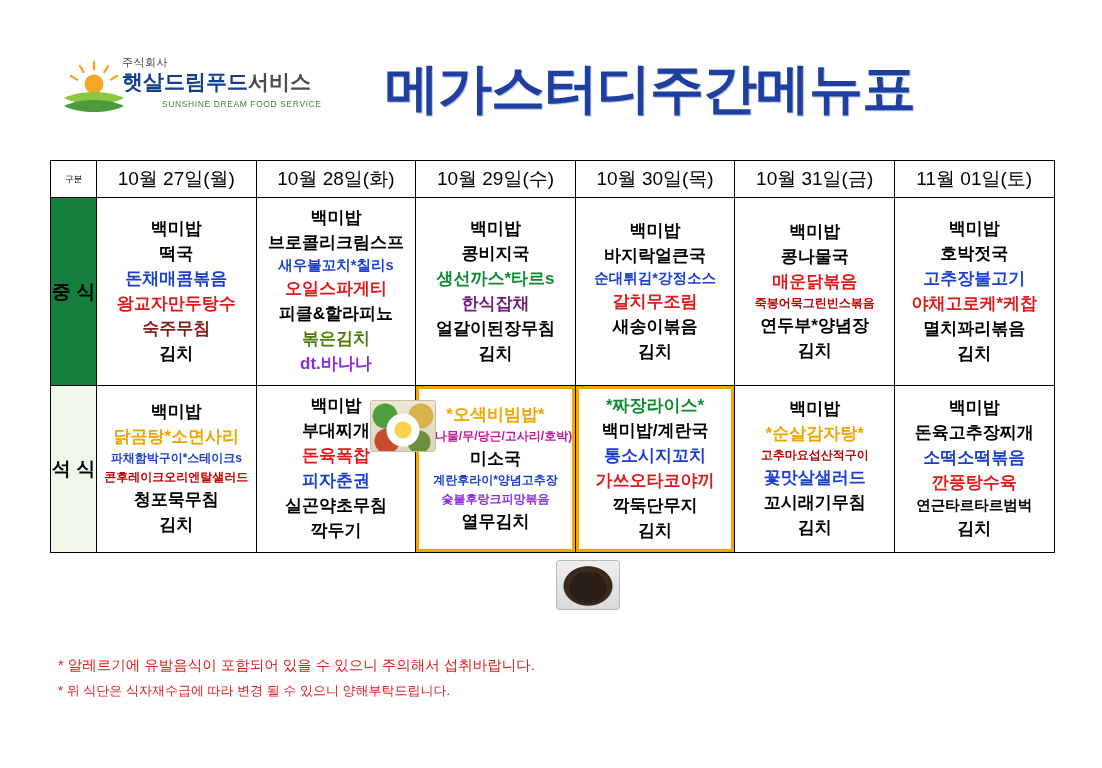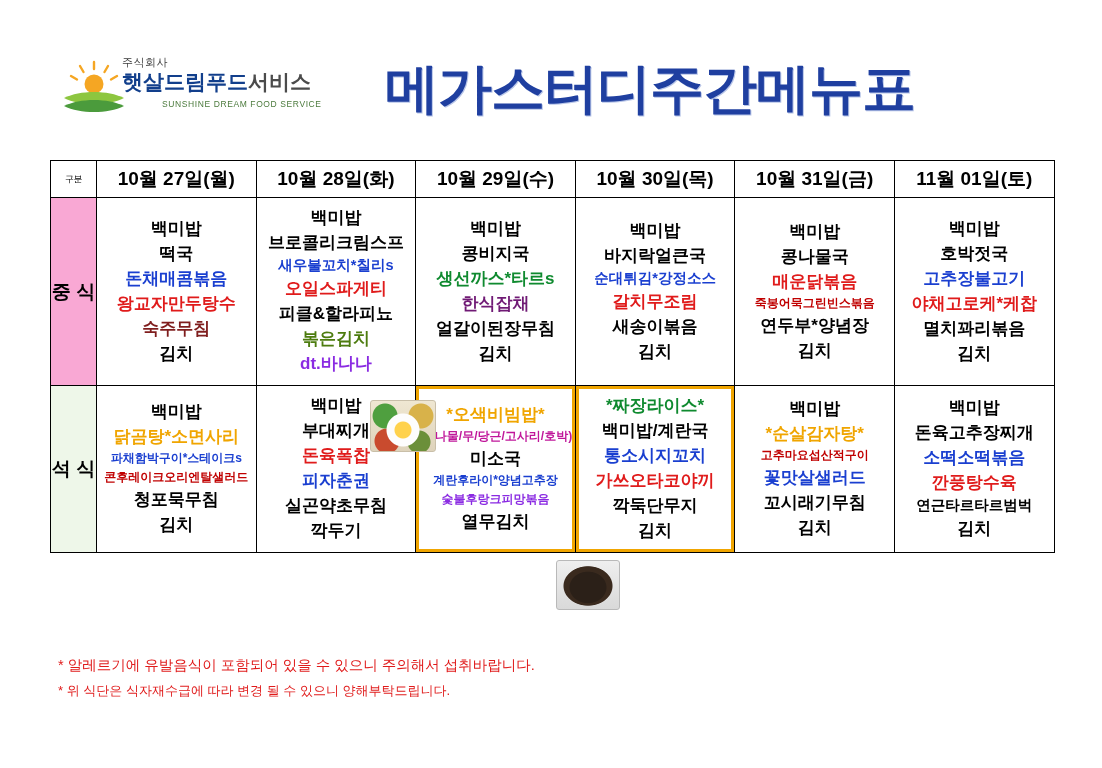--- a/index.html
+++ b/index.html
@@ -100,35 +100,35 @@
     vertical-align: middle;
     text-align: center;
     padding: 0;
   }
   .col-label { width: 46px; }
   .col-day { width: 159.6px; }
 
   thead th {
     height: 36px;
     font-size: 19px;
-    font-weight: bold;
+    font-weight: normal;
     background: #ffffff;
   }
   thead th.label-head {
     font-size: 9px;
     font-weight: normal;
     letter-spacing: -0.5px;
   }
 
   td.rowlabel {
     font-size: 19px;
     font-weight: bold;
     background: #fdf2f2;
   }
-  td.rowlabel.lunch { background: #f9a8d4; }
+  td.rowlabel.lunch { background: #15803d; }
   td.rowlabel.dinner { background: #eef7e9; }
 
   td.cell {
     padding: 7px 2px 9px 2px;
     line-height: 25px;
   }
   .line {
     font-size: 17px;
     font-weight: bold;
     white-space: nowrap;

